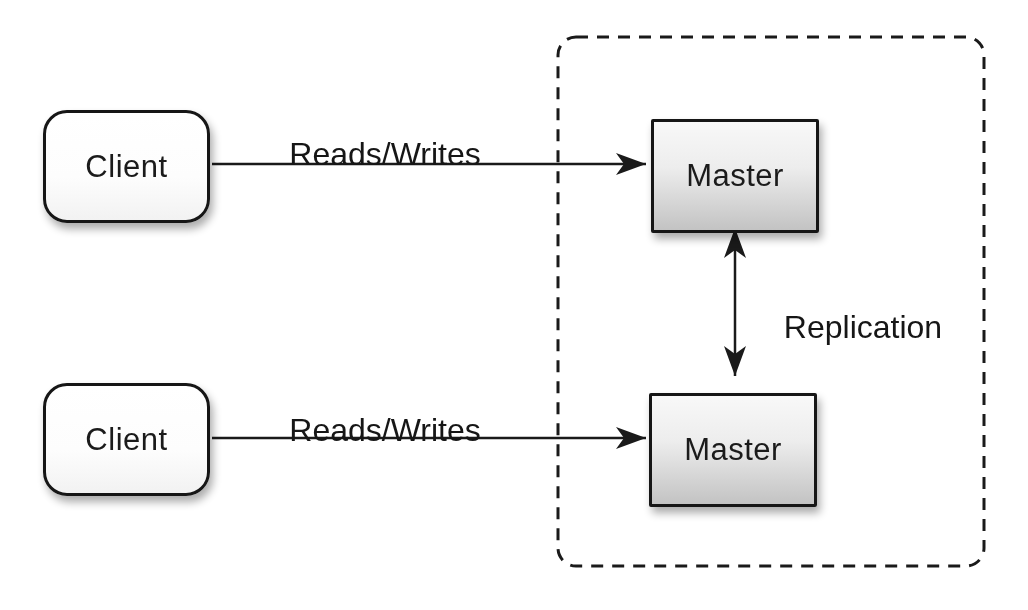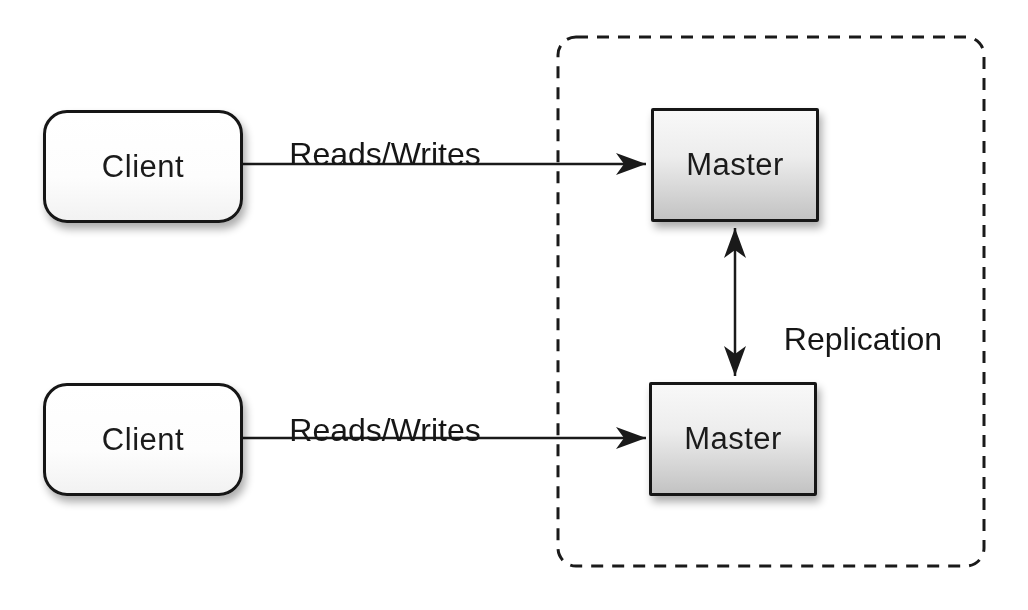--- a/index.html
+++ b/index.html
@@ -29,46 +29,47 @@
     justify-content: center;
     border: 3px solid #161616;
     box-sizing: border-box;
     font-size: 31px;
     letter-spacing: 0.5px;
     color: #1b1b1b;
     box-shadow: 3px 6px 9px rgba(0, 0, 0, 0.33);
   }
   .client-node {
     left: 43px;
-    width: 200px;
+    width: 167px;
     height: 113px;
     border-radius: 24px;
     background: linear-gradient(180deg, #ffffff 0%, #fdfdfd 60%, #f2f2f2 100%);
   }
   #client-top-node { top: 110px; }
   #client-bottom-node { top: 383px; }
   .master-node {
     width: 168px;
     height: 114px;
     border-radius: 2px;
     background: linear-gradient(180deg, #f8f8f8 0%, #ededed 42%, #c3c3c3 100%);
+    margin-top: 11px;
   }
   #master-top-node { left: 651px; top: 108px; }
   #master-bottom-node { left: 649px; top: 382px; }
   .edge-label {
     position: absolute;
     transform: translate(-50%, -50%);
     white-space: nowrap;
     font-size: 32px;
     color: #161616;
     margin-top: 29px;
   }
   #reads-writes-label-top { left: 385px; top: 125px; }
   #reads-writes-label-bottom { left: 385px; top: 401px; }
-  #replication-label { left: 863px; top: 310px; }
+  #replication-label { left: 863px; top: 298px; }
 </style>
 </head>
 <body>
 
 <div id="canvas">
 
   <svg id="connector-layer" viewBox="0 0 1028 610" xmlns="http://www.w3.org/2000/svg">
     <defs>
       <marker id="arrowhead" markerUnits="userSpaceOnUse" markerWidth="32" markerHeight="24" refX="30" refY="11" orient="auto-start-reverse">
         <path d="M0,0 L30,11 L0,22 L8,11 Z" fill="#1a1a1a"></path>

